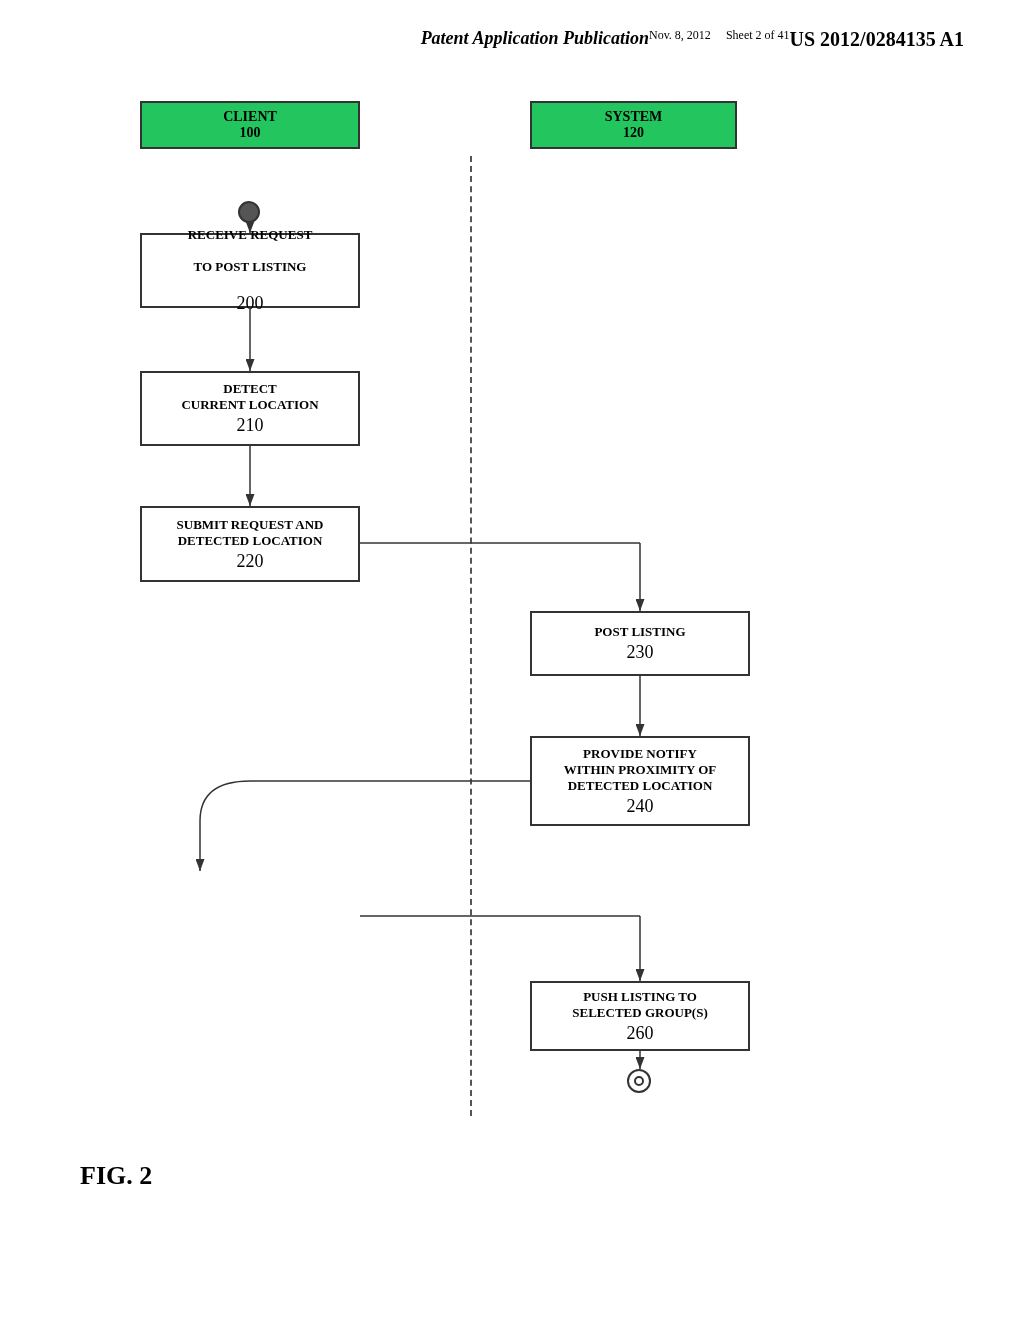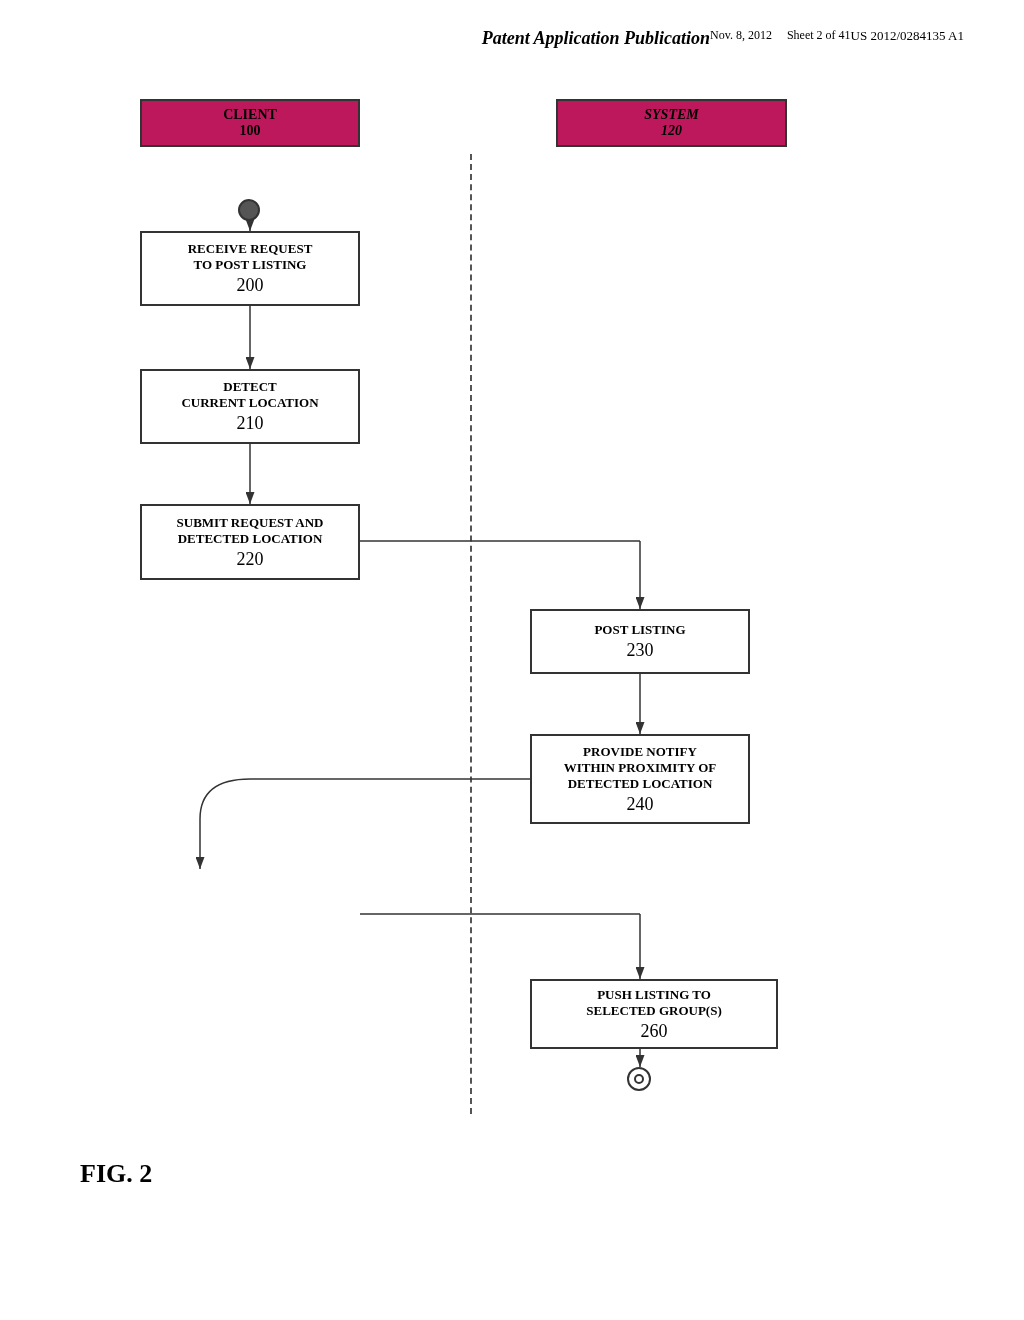--- a/index.html
+++ b/index.html
@@ -23,22 +23,22 @@
     .header-left {
       font-size: 18px;
       font-weight: bold;
       font-style: italic;
     }
     .header-center {
       font-size: 12px;
       text-align: center;
     }
     .header-right {
-      font-size: 13px;
-      font-weight: normal;
+      font-size: 20px;
+      font-weight: bold;
     }
 
     
     .diagram-area {
       position: relative;
       width: 100%;
       height: 1150px;
       margin-top: 10px;
     }
 
@@ -53,30 +53,29 @@
 
     
     .col-header {
       position: absolute;
       top: 0;
       border: 2px solid #333;
       padding: 6px 12px;
       text-align: center;
       font-size: 14px;
       font-weight: bold;
-      background: #be185d;
+      background: #22c55e;
     }
     .col-header-client {
       left: 60px;
       width: 220px;
     }
     .col-header-system {
-      left: 476px;
-      width: 231px;
-      font-style: italic;
+      left: 450px;
+      width: 207px;
     }
 
     
     .divider-line {
       position: absolute;
       top: 55px;
       left: 390px;
       width: 2px;
       height: 960px;
       border-left: 2px dashed #555;
@@ -175,21 +174,21 @@
 
     <div class="col-header col-header-system">
       <div>SYSTEM</div>
       <div>120</div>
     </div>
 
     <div class="divider-line"></div>
 
     <div class="start-circle" style="left: 158px; top: 100px;"></div>
 
-    <div class="flow-box" style="left: 60px; top: 132px; width: 220px; height: 75px;">
+    <div class="flow-box" style="left: 60px; top: 132px; width: 220px; height: 75px; gap: 16px;">
       <div>RECEIVE REQUEST</div>
       <div>TO POST LISTING</div>
       <div class="box-num">200</div>
     </div>
 
     <div class="flow-box" style="left: 60px; top: 270px; width: 220px; height: 75px;">
       <div>DETECT</div>
       <div>CURRENT LOCATION</div>
       <div class="box-num">210</div>
     </div>
@@ -206,21 +205,21 @@
     </div>
 
     <div class="flow-box" style="left: 450px; top: 635px; width: 220px; height: 90px;">
       <div>PROVIDE NOTIFY</div>
       <div>WITHIN PROXIMITY OF</div>
       <div>DETECTED LOCATION</div>
       <div class="box-num">240</div>
     </div>
 
 
-    <div class="flow-box" style="left: 450px; top: 880px; width: 248px; height: 70px;">
+    <div class="flow-box" style="left: 450px; top: 880px; width: 220px; height: 70px;">
       <div>PUSH LISTING TO</div>
       <div>SELECTED GROUP(S)</div>
       <div class="box-num">260</div>
     </div>
 
     <div class="end-circle" style="left: 547px; top: 968px;">
       <div class="end-circle-inner"></div>
     </div>
 
     <svg class="svg-overlay">

